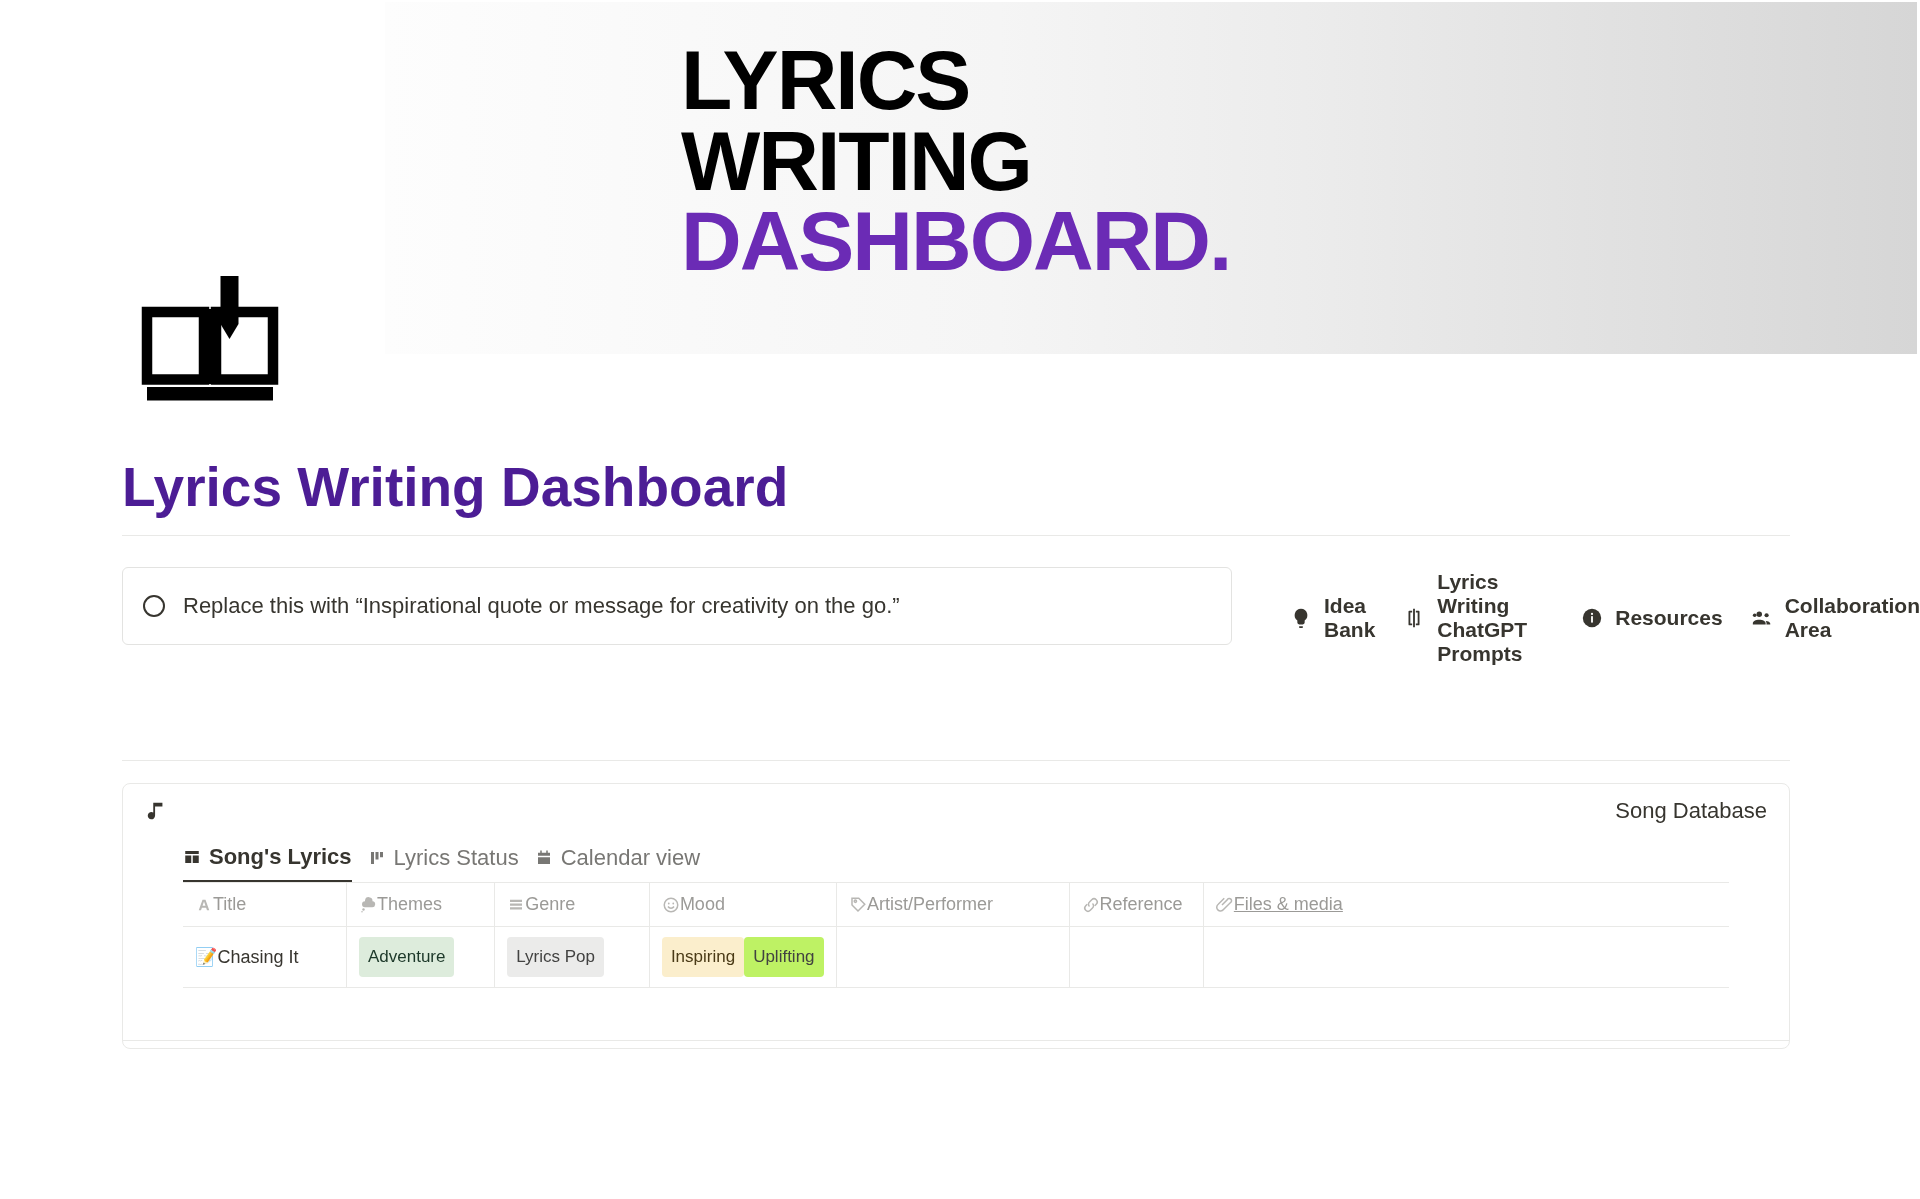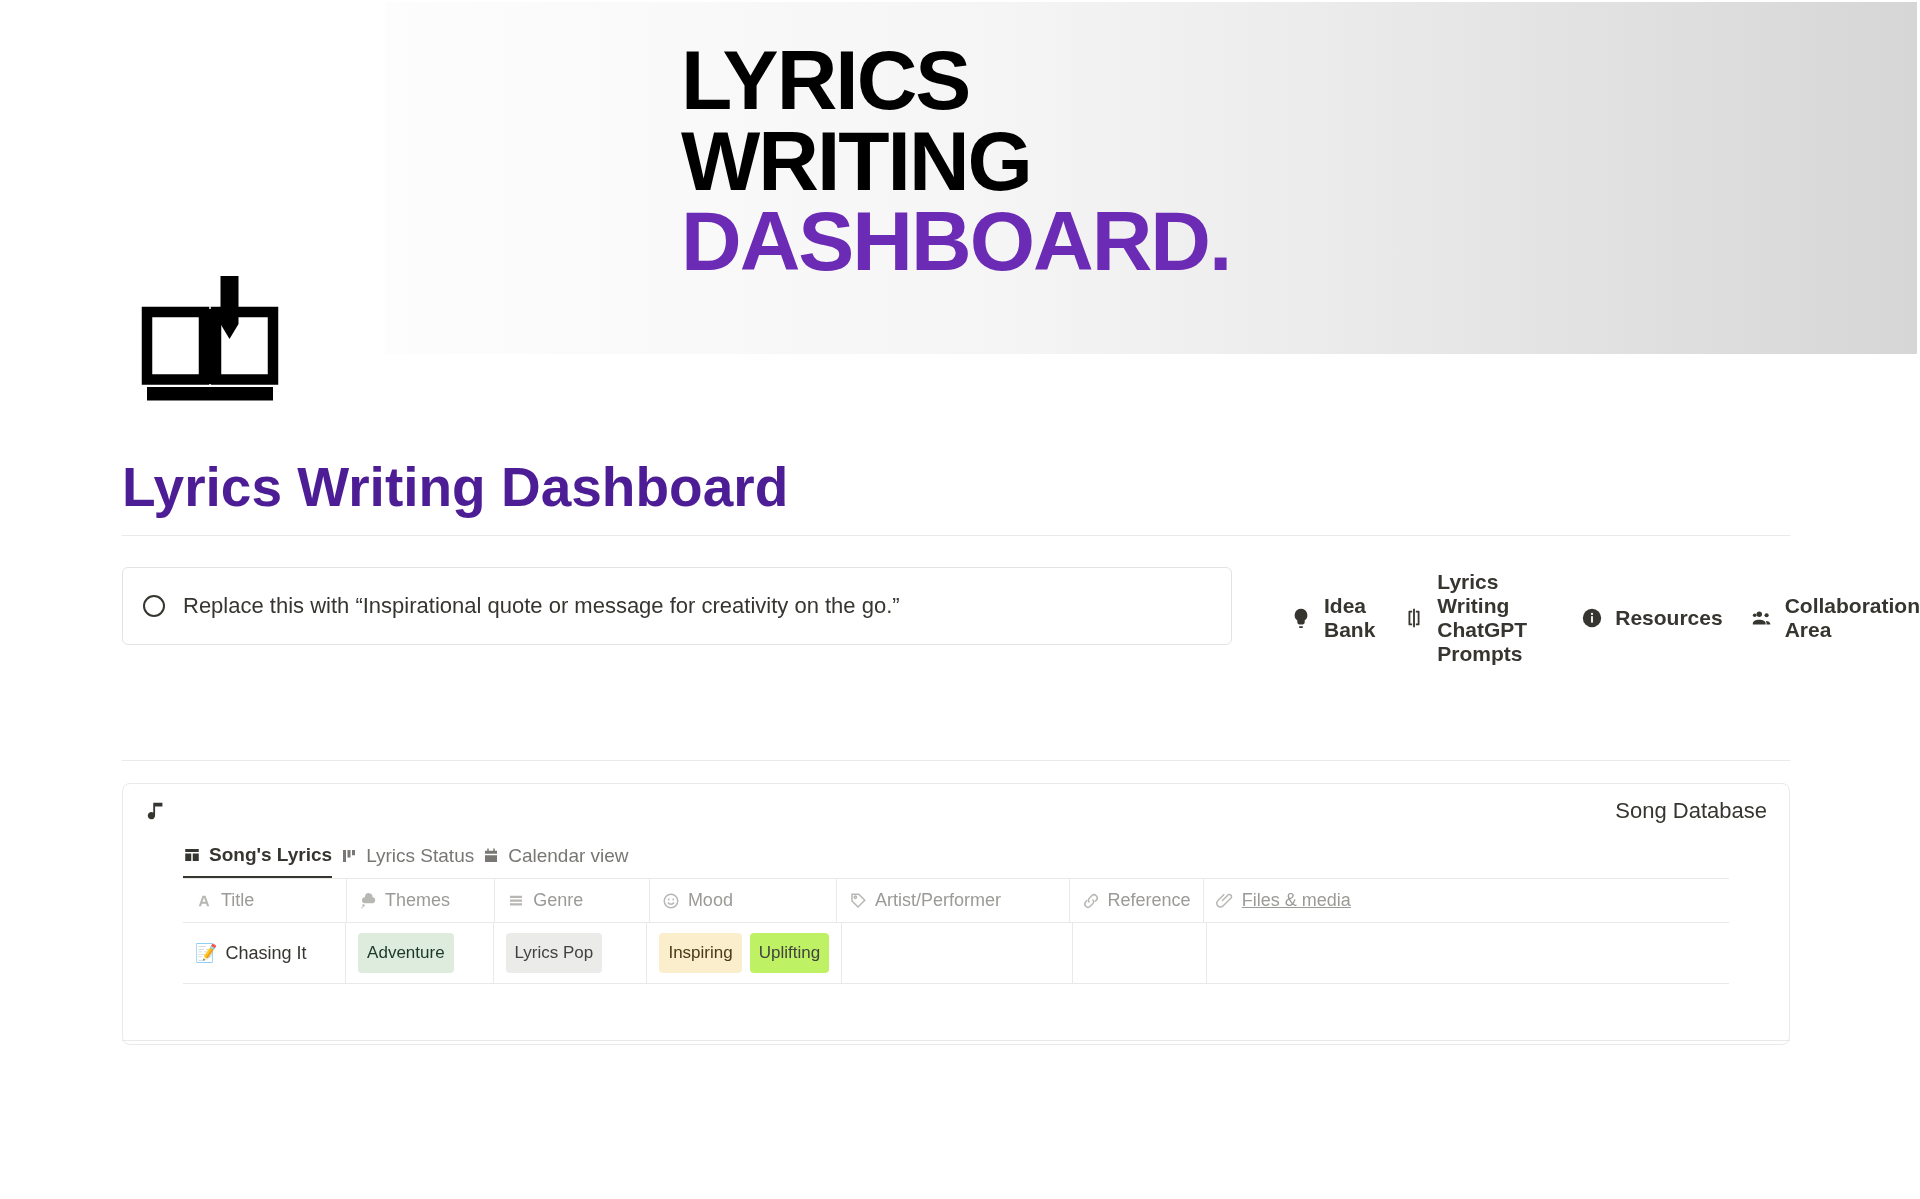--- a/index.html
+++ b/index.html
@@ -123,32 +123,32 @@
   gap: 12px;
   padding: 14px 22px 0 22px;
   font-size: 22px;
   font-weight: 500;
   justify-content: space-between;
 }
 .db-title svg { width: 22px; height: 22px; fill: #37352f; }
 
 .db-tabs {
   display: flex;
-  gap: 8px;
+  gap: 16px;
   padding: 20px 60px 0 60px;
-  font-size: 19px;
+  font-size: 22px;
   color: #787774;
 }
 .db-tab { display:flex; align-items:center; gap:8px; padding-bottom: 10px; cursor:pointer; }
 .db-tab.active { color: #37352f; font-weight: 600; border-bottom: 2.5px solid #37352f; }
 .db-tab svg { width:18px; height:18px; fill: currentColor; }
 
 .db-table { margin: 0 60px; border-top: 1px solid #e9e9e7; }
 .db-head, .db-row { display: flex; }
-.db-cell { border-right: 1px solid #e9e9e7; border-bottom: 1px solid #e9e9e7; padding: 10px 12px; display:flex; align-items:center; gap:8px; font-size:18px; color:#37352f; min-height: 44px; }
+.db-cell { border-right: 1px solid #e9e9e7; border-bottom: 1px solid #e9e9e7; padding: 10px 12px; display:flex; align-items:center; font-size:18px; color:#37352f; min-height: 44px; }
 .db-head .db-cell { color: #9b9a97; font-weight: 400; }
 .c-title { width: 175px; }
 .c-themes { width: 158px; }
 .c-genre { width: 165px; }
 .c-mood { width: 200px; }
 .c-artist { width: 249px; }
 .c-ref { width: 143px; }
 .c-files { width: 565px; border-right: none; text-decoration: underline; }
 .db-head svg { width: 18px; height: 18px; fill: #b8b7b4; }
 

